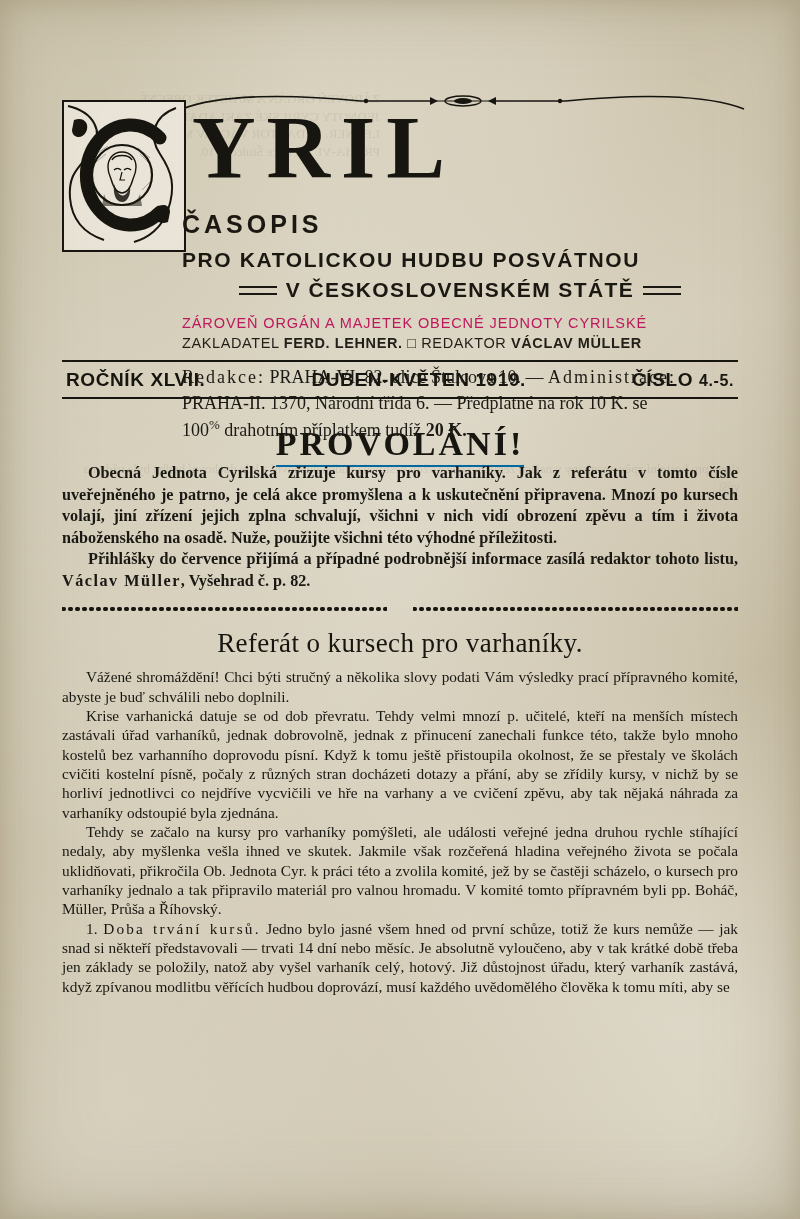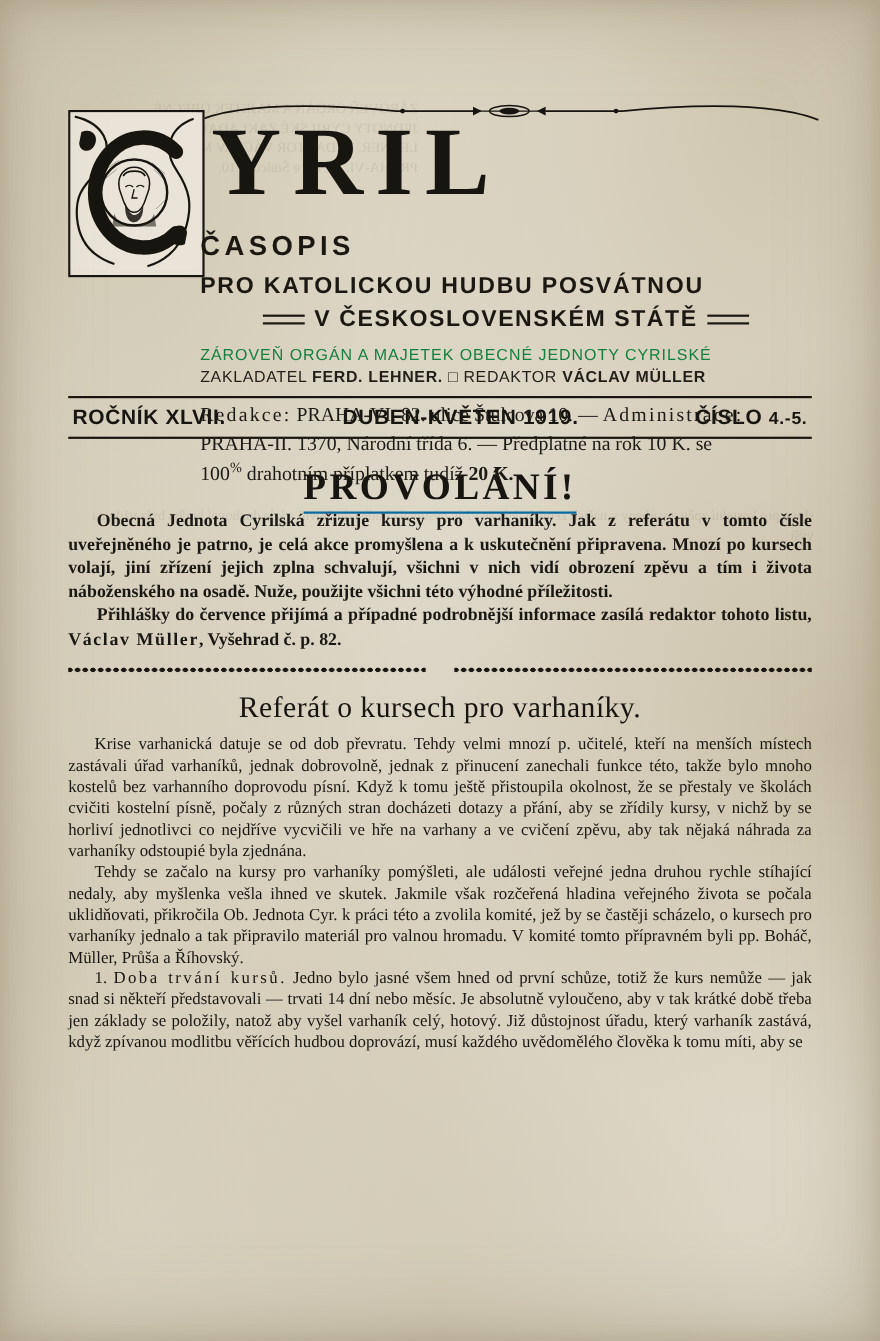--- a/index.html
+++ b/index.html
@@ -52,21 +52,21 @@
     font-size:21px;letter-spacing:1.6px;font-weight:700;margin-top:9px;color:#1b1812;
   }
   .line3wrap{display:flex;align-items:center;justify-content:center;margin-top:6px;gap:9px;}
   .line3wrap .rule{flex:0 0 38px;height:0;border-top:2px solid #1b1812;border-bottom:2px solid #1b1812;height:5px;}
   .line3{
     font-family:"Liberation Sans", sans-serif;
     font-size:21px;letter-spacing:1.4px;font-weight:700;color:#1b1812;white-space:nowrap;
   }
   .line4{
     font-family:"Liberation Sans", sans-serif;
-    font-size:14.5px;letter-spacing:.9px;margin-top:13px;color:#15803d;
+    font-size:14.5px;letter-spacing:.9px;margin-top:13px;color:#be185d;
   }
   .line5{
     font-family:"Liberation Sans", sans-serif;
     font-size:14.5px;letter-spacing:.6px;margin-top:4px;color:#221f18;
   }
   .line5 b{font-weight:700;}
   .addr{
     margin-top:14px;font-size:18px;line-height:1.42;color:#1c1a14;
     font-family:"Liberation Serif", serif;
   }
@@ -246,20 +246,21 @@
 
   <div class="dots">
     <div class="seg"></div>
     <div class="gap"></div>
     <div class="seg"></div>
   </div>
 
   <h2 class="referat">Referát o kursech pro varhaníky.</h2>
 
   <div class="body art">
+    <p class="ti">Vážené shromáždění! Chci býti stručný a několika slovy podati Vám výsledky prací přípravného komité, abyste je buď schválili nebo doplnili.</p>
     <p class="ti">Krise varhanická datuje se od dob převratu. Tehdy velmi mnozí p. učitelé, kteří na menších místech zastávali úřad varhaníků, jednak dobrovolně, jednak z přinucení zanechali funkce této, takže bylo mnoho kostelů bez varhanního doprovodu písní. Když k tomu ještě přistoupila okolnost, že se přestaly ve školách cvičiti kostelní písně, počaly z různých stran docházeti dotazy a přání, aby se zřídily kursy, v nichž by se horliví jednotlivci co nejdříve vycvičili ve hře na varhany a ve cvičení zpěvu, aby tak nějaká náhrada za varhaníky odstoupié byla zjednána.</p>
     <p class="ti">Tehdy se začalo na kursy pro varhaníky pomýšleti, ale události veřejné jedna druhou rychle stíhající nedaly, aby myšlenka vešla ihned ve skutek. Jakmile však rozčeřená hladina veřejného života se počala uklidňovati, přikročila Ob. Jednota Cyr. k práci této a zvolila komité, jež by se častěji scházelo, o kursech pro varhaníky jednalo a tak připravilo materiál pro valnou hromadu. V komité tomto přípravném byli pp. Boháč, Müller, Průša a Říhovský.</p>
     <p class="ti"><span>1. </span><span class="letterspaced">Doba trvání kursů.</span><span> Jedno bylo jasné všem hned od první schůze, totiž že kurs nemůže — jak snad si někteří představovali — trvati 14 dní nebo měsíc. Je absolutně vyloučeno, aby v tak krátké době třeba jen základy se položily, natož aby vyšel varhaník celý, hotový. Již důstojnost úřadu, který varhaník zastává, když zpívanou modlitbu věřících hudbou doprovází, musí každého uvědomělého člověka k tomu míti, aby se</span></p>
   </div>
 
 </div>
 
 <div class="vignette"></div>
 
 </body></html>

